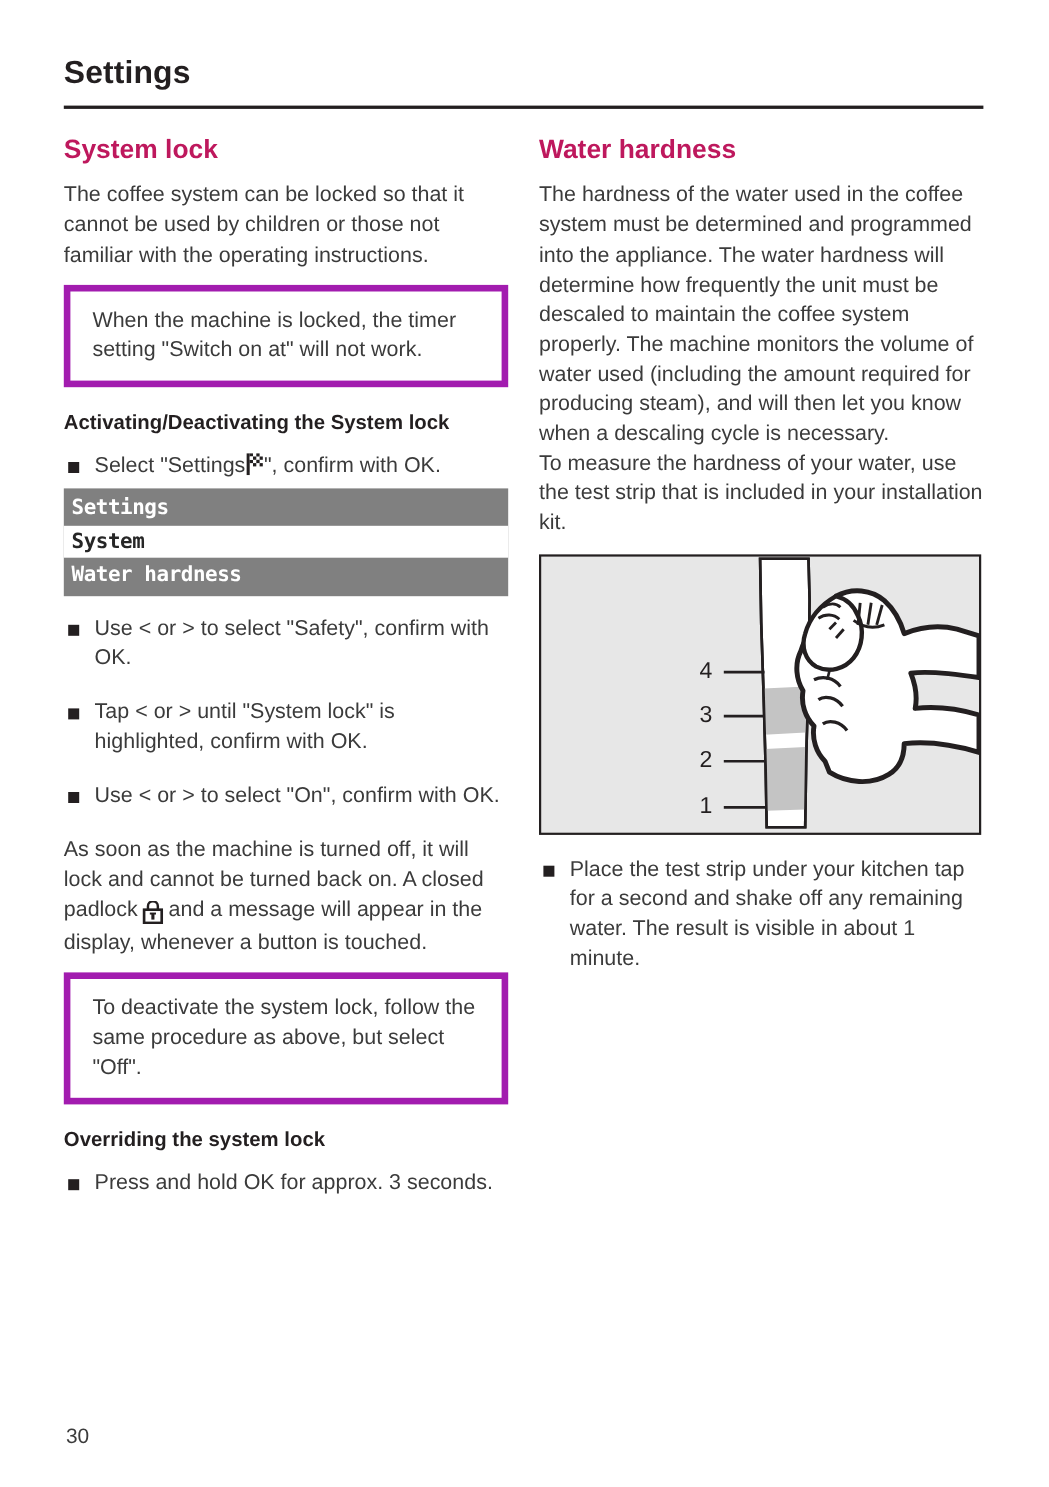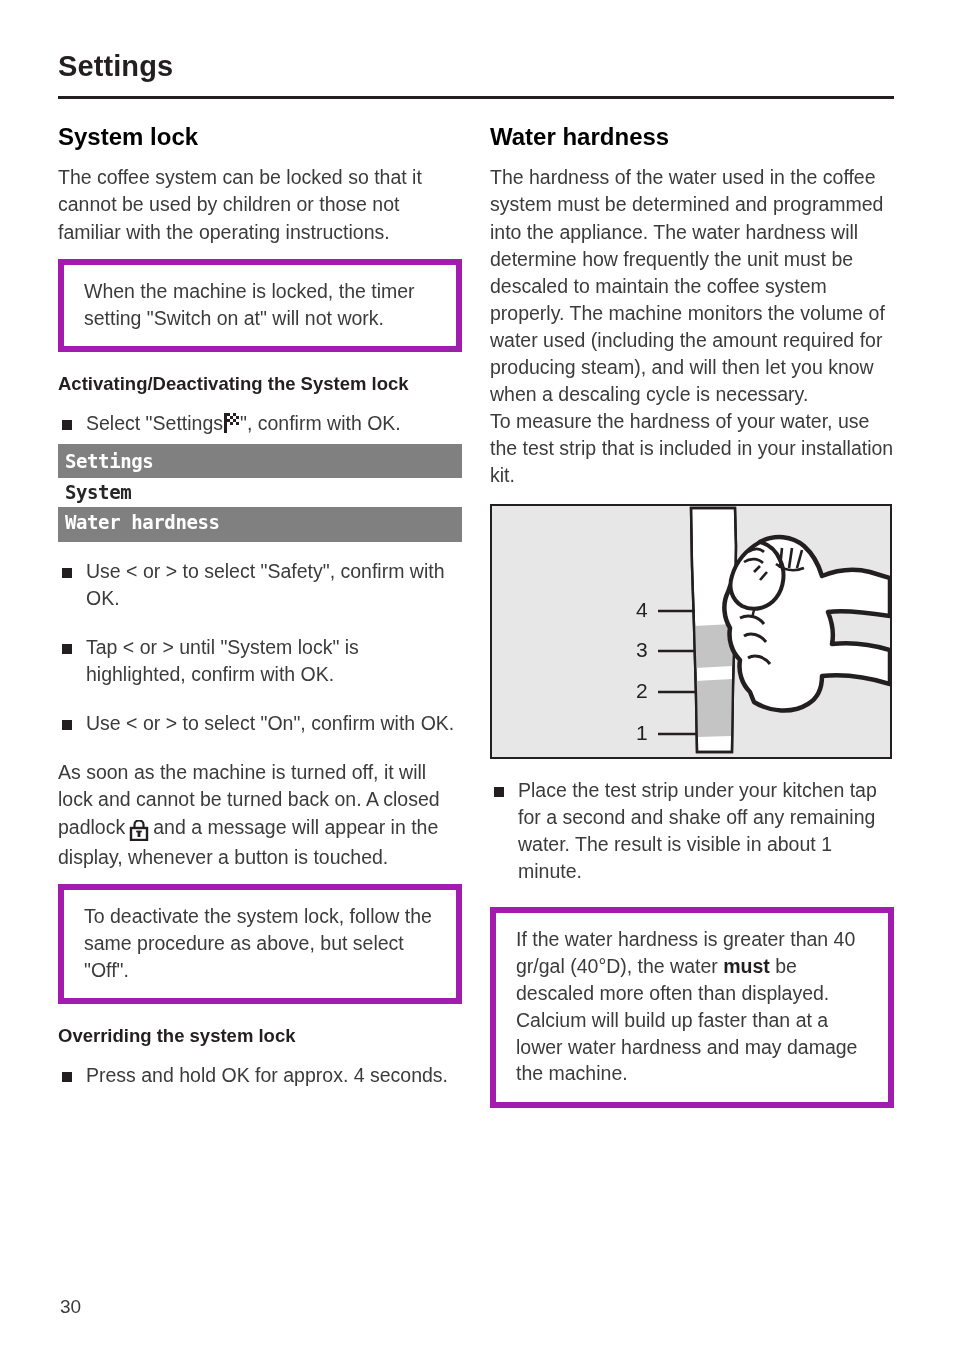--- a/index.html
+++ b/index.html
@@ -40,21 +40,21 @@
     width: 404px;
   }
   .col-left  { left: 58px; }
   .col-right { left: 490px; }
 
   h2.sec {
     margin: 0 0 14px 0;
     font-size: 24px;
     font-weight: bold;
     line-height: 1.1;
-    color: #000000;
+    color: #be185d;
   }
   h3.sub {
     margin: 20px 0 14px 0;
     font-size: 18.5px;
     font-weight: bold;
     line-height: 1.28;
     color: #231f20;
   }
   p.body {
     margin: 0 0 13px 0;
@@ -214,21 +214,21 @@
 
     <div class="note">
       <p>To deactivate the system lock, follow the same procedure as above, but select "Off".</p>
     </div>
 
     <h3 class="sub">Overriding the system lock</h3>
 
     <ul class="bullets">
       <li>
         <span class="sq"></span>
-        <span>Press and hold OK for approx. 4 seconds.</span>
+        <span>Press and hold OK for approx. 3 seconds.</span>
       </li>
     </ul>
 
 
   </div>
 
   <div class="col col-right">
 
     <h2 class="sec">Water hardness</h2>
 
@@ -288,21 +288,18 @@
       <div style="position:absolute; left:144px; top:215px; font-size:21px; color:#231f20;">1</div>
     </div>
 
     <ul class="bullets">
       <li>
         <span class="sq"></span>
         <span>Place the test strip under your kitchen tap for a second and shake off any remaining water. The result is visible in about 1 minute.</span>
       </li>
     </ul>
 
-    <div class="note" style="margin-top:22px;">
-      <p><span>If the water hardness is greater than 40 gr/gal (40°D), the water </span><b>must</b><span> be descaled more often than displayed. Calcium will build up faster than at a lower water hardness and may damage the machine.</span></p>
-    </div>
 
   </div>
 
   <div class="page-number">30</div>
 
 </div>
 
 </body></html>

